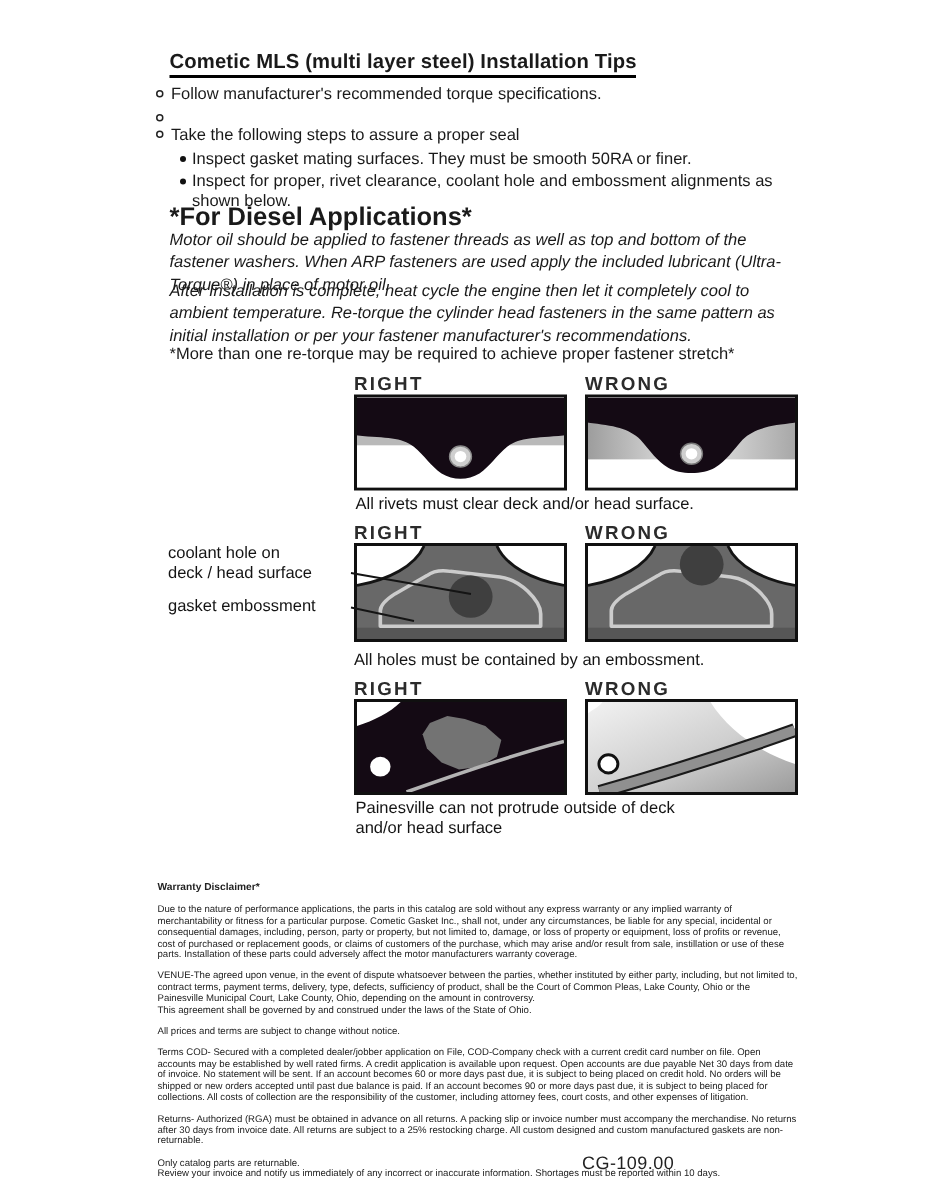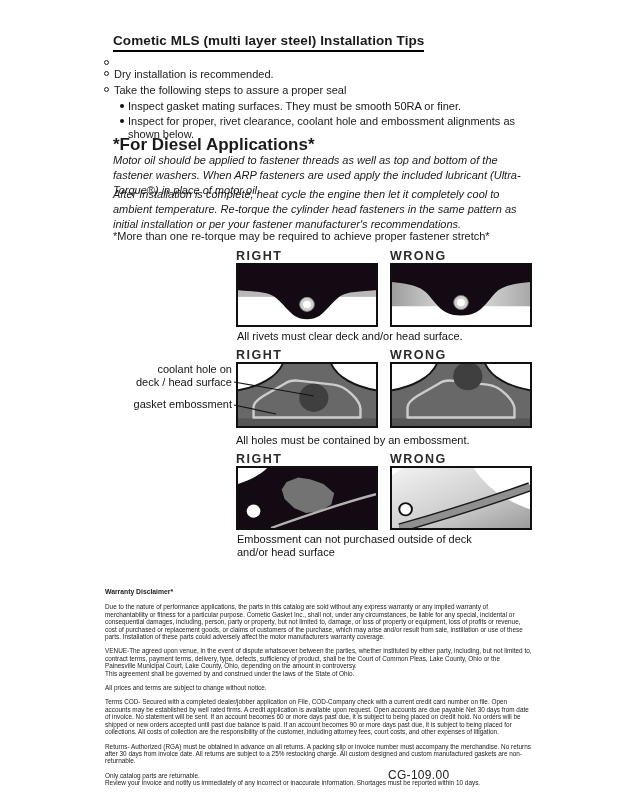--- a/index.html
+++ b/index.html
@@ -37,21 +37,21 @@
   .rw-label {
     width:142px; text-align:left; font-size:12.5px; font-weight:bold;
     letter-spacing:1.5px; color:#2b2b2b;
   }
   .dbox { width:142px; border:2px solid #101010; background:#fff; }
   .dbox svg { display:block; width:100%; height:100%; }
   .h64 { height:64px; } .h66 { height:66px; }
   .caption { font-size:11px; line-height:13px; color:#141414; }
 
   .ann-labels {
-    left:112px; top:347px; width:120px; text-align:right;
+    left:112px; top:347px; width:120px; 
     font-size:11px; line-height:12.5px; color:#141414;
   }
   .ann-gap { margin-top:10px; }
   .leader-overlay { left:118px; top:342px; width:260px; height:72px; pointer-events:none; }
 
   .disclaimer { left:105px; top:572px; width:427px; font-size:6.4px; line-height:7.4px; color:#222; }
   .disclaimer .d-head { font-weight:bold; font-size:6.8px; margin-bottom:8px; }
   .disclaimer p { margin-bottom:7px; }
   .disclaimer p.tight { margin-bottom:0; }
 
@@ -60,24 +60,24 @@
 </head>
 <body>
 
 <div class="page">
 
   <div class="abs title">Cometic MLS (multi layer steel) Installation Tips</div>
 
   <div class="abs tips">
     <div class="tip-row">
       <span class="marker-circle"></span>
+      <span>Follow manufacturer's recommended torque specifications.</span>
     </div>
     <div class="tip-row">
       <span class="marker-circle"></span>
-      <span>Dry installation is recommended.</span>
     </div>
     <div class="tip-row">
       <span class="marker-circle"></span>
       <span>Take the following steps to assure a proper seal</span>
     </div>
     <div class="tip-row sub">
       <span class="marker-dot"></span>
       <span>Inspect gasket mating surfaces.  They must be smooth 50RA or finer.</span>
     </div>
     <div class="tip-row sub">
@@ -183,21 +183,21 @@
             <stop offset="1" stop-color="#9c9c9c"></stop>
         </linearGradient>
       </defs>
       <rect x="0" y="0" width="142" height="64" fill="#ffffff"></rect>
       <path d="M10,0 H84 C96,20 118,36 142,44 V64 H0 V8 C4,5 8,3 10,0 Z" fill="url(#gradBand3)"></path>
       <path d="M8,64 C56,50 104,34 142,20" fill="none" stroke="#1a1a1a" stroke-width="10"></path>
       <path d="M8,64 C56,50 104,34 142,20" fill="none" stroke="#909090" stroke-width="7"></path>
       <circle cx="14" cy="44" r="6.5" fill="#ffffff" stroke="#111111" stroke-width="2"></circle>
     </svg>
   </div>
-  <div class="abs caption" style="left:237px; top:517px;">Embossment can not purchased outside of deck</div>
+  <div class="abs caption" style="left:237px; top:517px;">Painesville can not protrude outside of deck</div>
   <div class="abs caption" style="left:237px; top:530px;">and/or head surface</div>
 
   <div class="abs disclaimer">
     <div class="d-head">Warranty Disclaimer*</div>
     <p>Due to the nature of performance applications, the parts in this catalog are sold without any express warranty or any implied warranty of merchantability or fitness for a particular purpose.  Cometic Gasket Inc., shall not, under any circumstances, be liable for any special, incidental or consequential damages, including, person, party or property, but not limited to, damage, or loss of property or equipment, loss of profits or revenue, cost of purchased or replacement goods, or claims of customers of the purchase, which may arise and/or result from sale, instillation or use of these parts.  Installation of these parts could adversely affect the motor manufacturers warranty coverage.</p>
     <p class="tight">VENUE-The agreed upon venue, in the event of dispute whatsoever between the parties, whether instituted by either party, including, but not limited to, contract terms, payment terms, delivery, type, defects, sufficiency of product, shall be the Court of Common Pleas, Lake County, Ohio or the Painesville Municipal Court, Lake County, Ohio, depending on the amount in controversy.</p>
     <p>This agreement shall be governed by and construed under the laws of the State of Ohio.</p>
     <p>All prices and terms are subject to change without notice.</p>
     <p>Terms COD- Secured with a completed dealer/jobber application on File, COD-Company check with a current credit card number on file.  Open accounts may be established by well rated firms.  A credit application is available upon request.  Open accounts are due payable Net 30 days from date of invoice.  No statement will be sent.  If an account becomes 60 or more days past due, it is subject to being placed on credit hold.  No orders will be shipped or new orders accepted until past due balance is paid.  If an account becomes 90 or more days past due, it is subject to being placed for collections.  All costs of collection are the responsibility of the customer, including attorney fees, court costs, and other expenses of litigation.</p>
     <p>Returns- Authorized (RGA) must be obtained in advance on all returns.  A packing slip or invoice number must accompany the merchandise.  No returns after 30 days from invoice date.  All returns are subject to a 25% restocking charge.  All custom designed and custom manufactured gaskets are non-returnable.</p>

